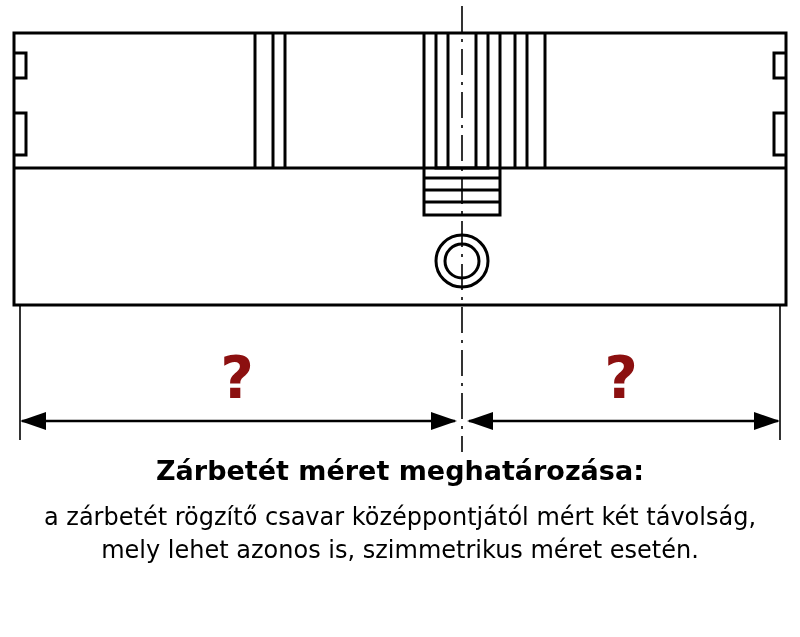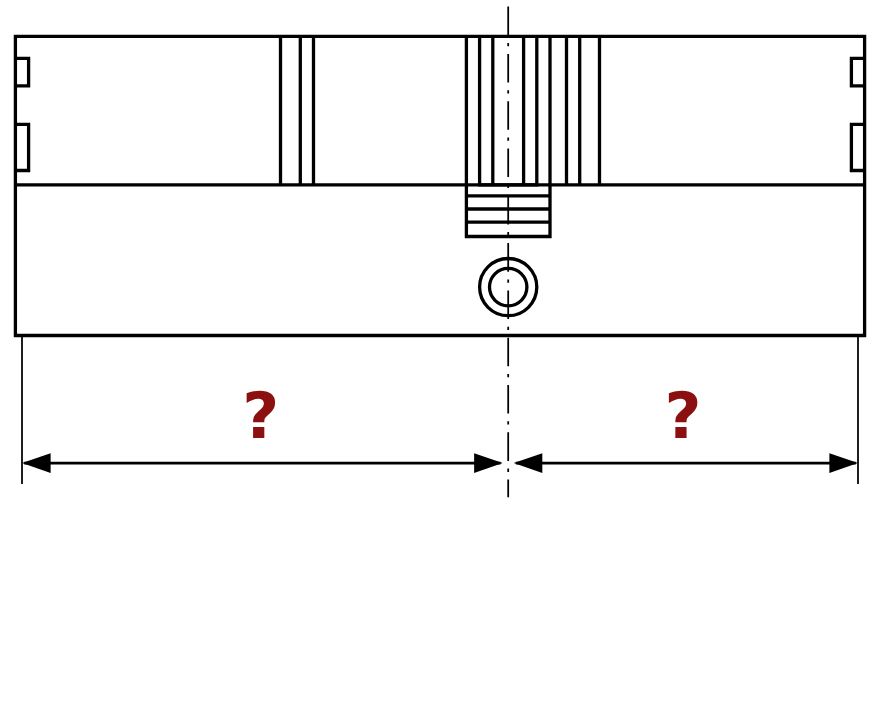--- a/index.html
+++ b/index.html
@@ -113,14 +113,19 @@
       <polygon points="20,421 46,412 46,430"></polygon>
       <polygon points="457,421 431,412 431,430"></polygon>
       <polygon points="467,421 493,412 493,430"></polygon>
       <polygon points="780,421 754,412 754,430"></polygon>
     </g>
 
     <text class="qmark" x="237" y="398" text-anchor="middle">?</text>
     <text class="qmark" x="621" y="398" text-anchor="middle">?</text>
   </svg>
 
+  <div class="caption-block">
+    <div class="caption-title">Zárbetét méret meghatározása:</div>
+    <div class="caption-line">a zárbetét rögzítő csavar középpontjától mért két távolság,</div>
+    <div class="caption-line">mely lehet azonos is, szimmetrikus méret esetén.</div>
+  </div>
 
 </div>
 
 </body></html>

